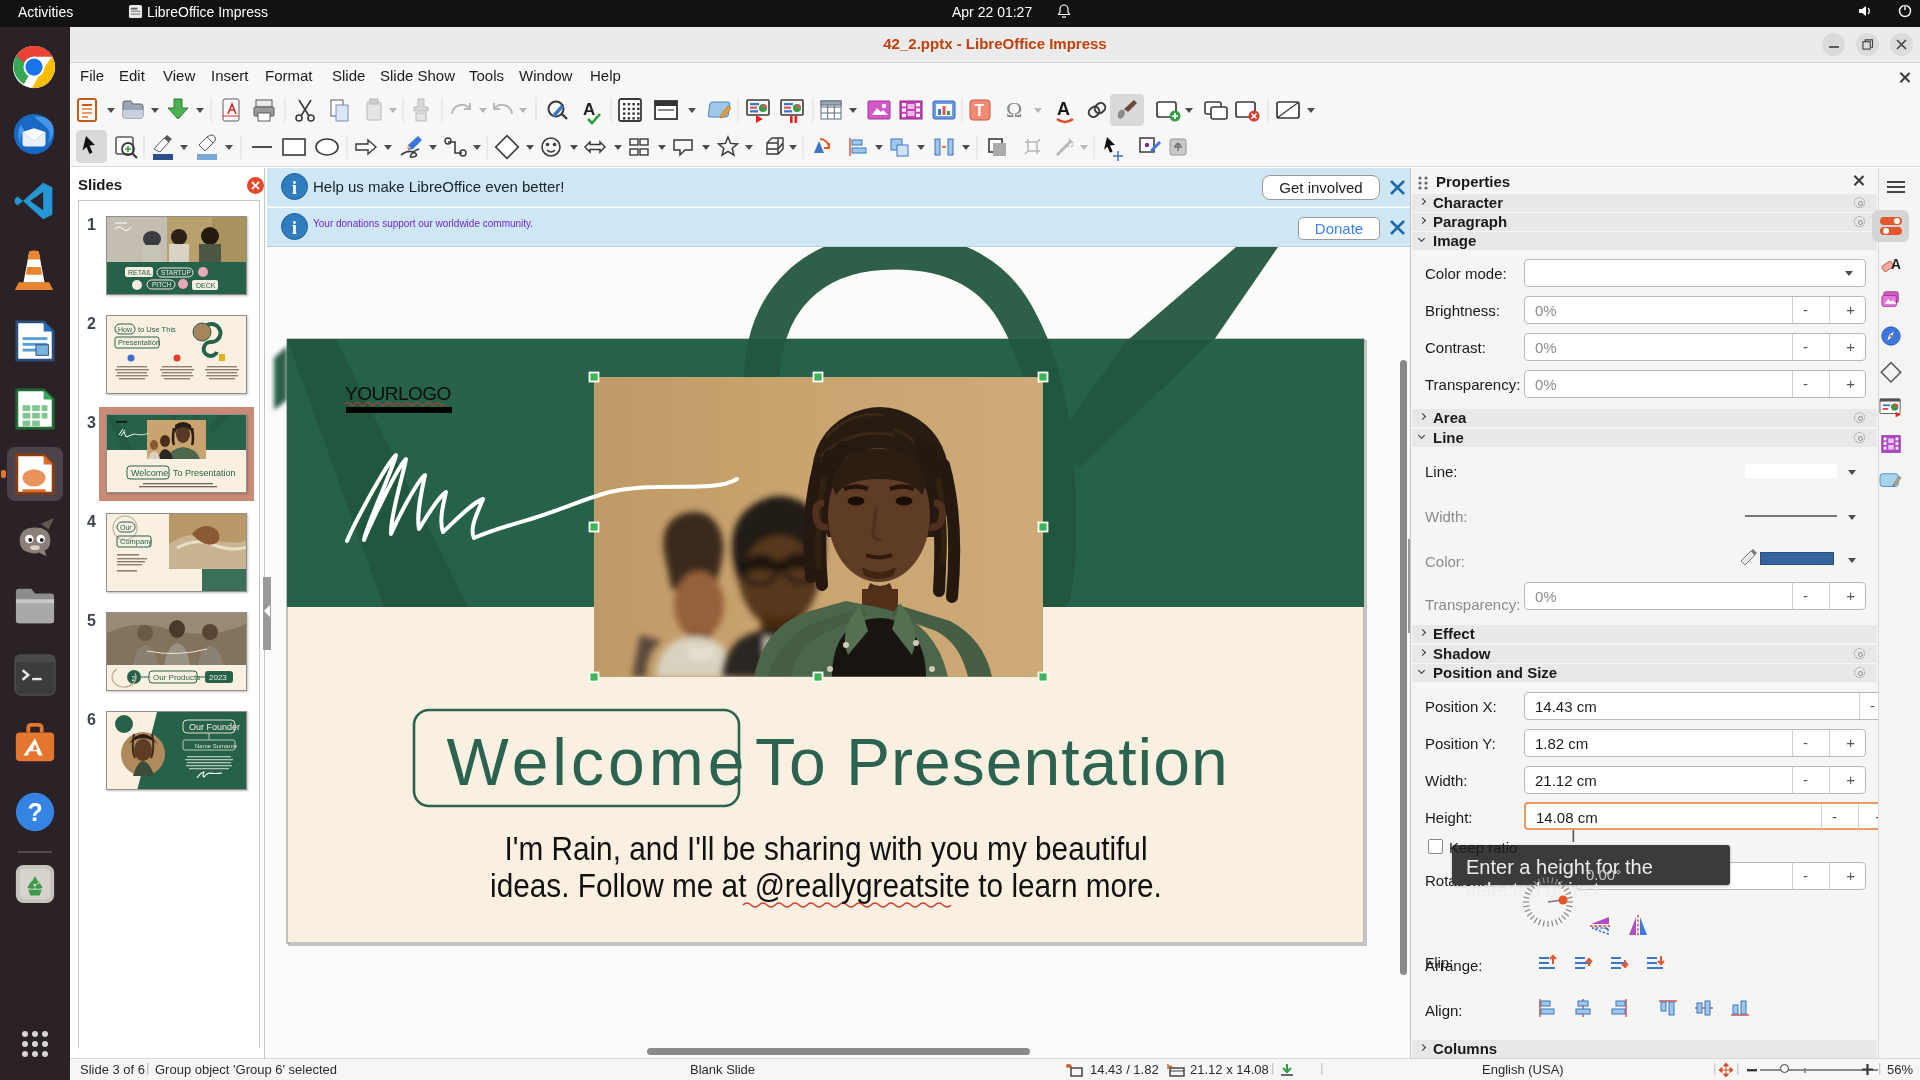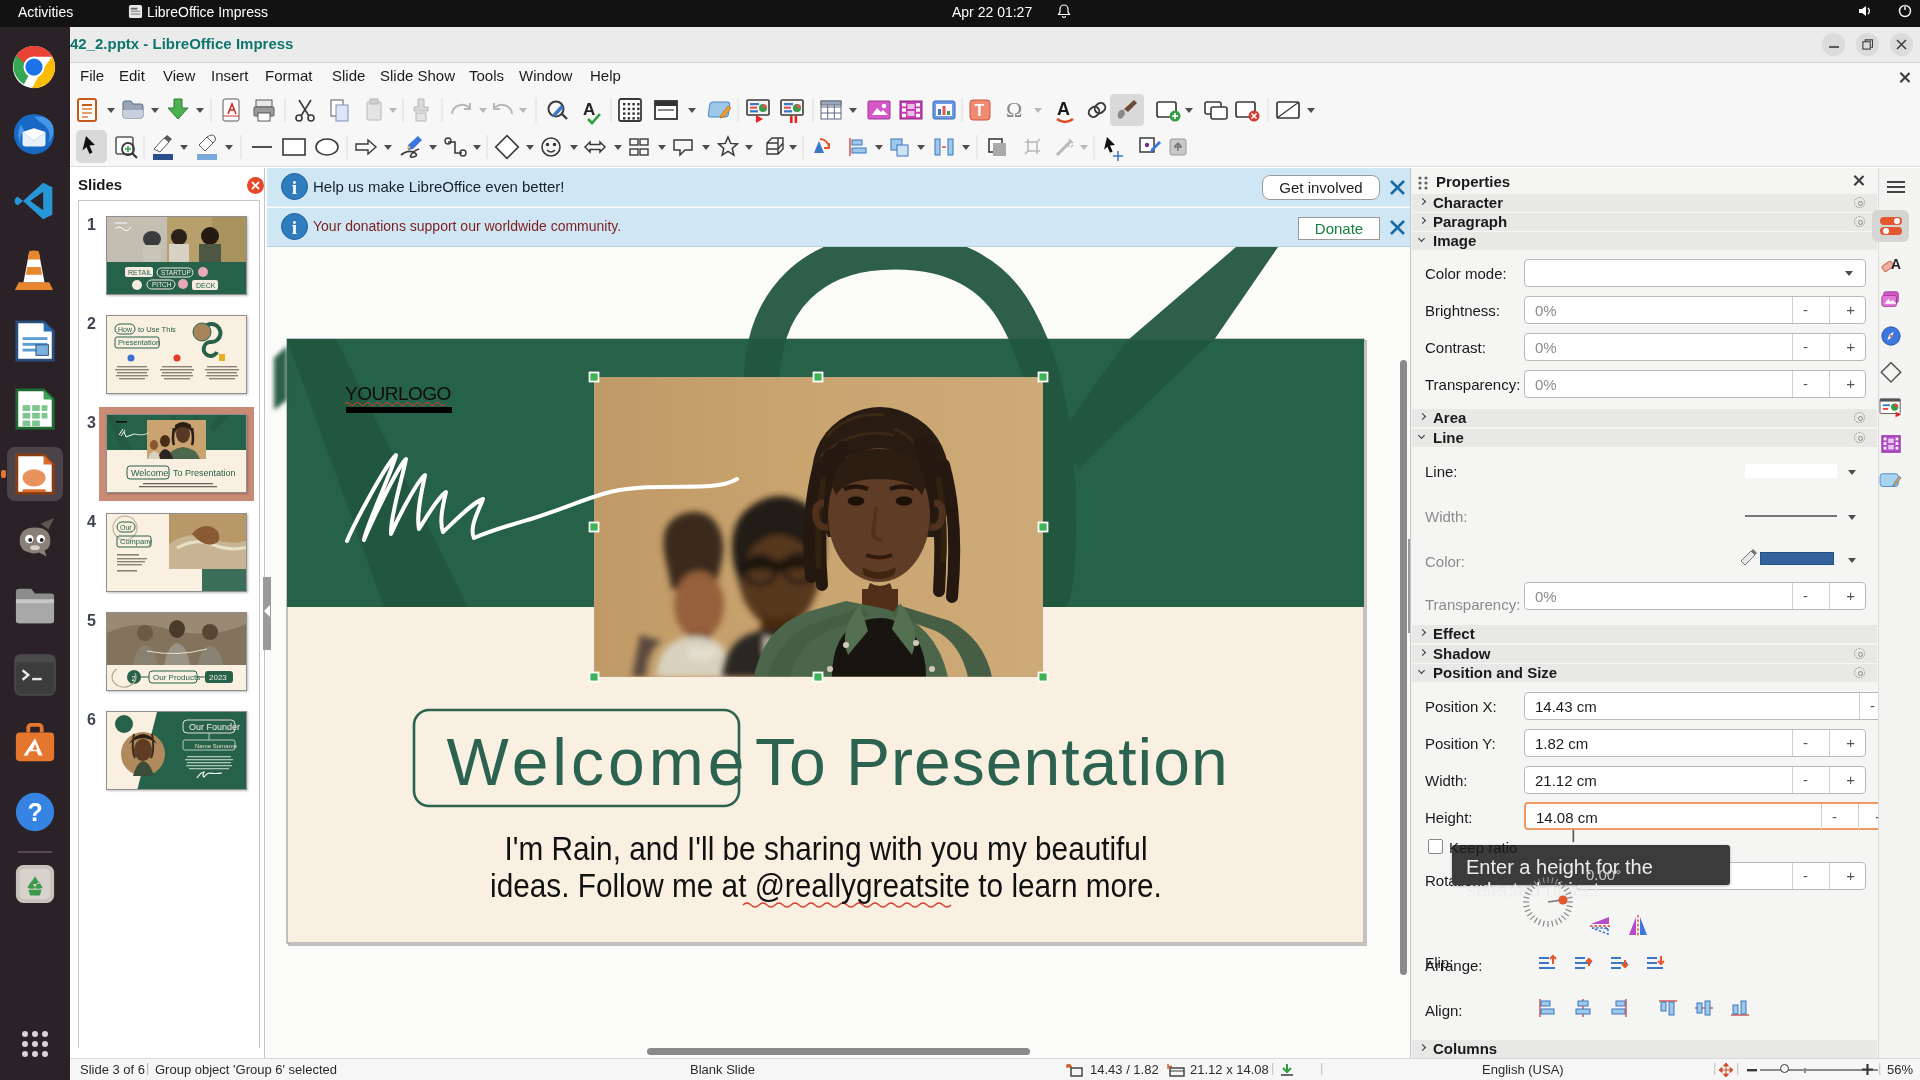--- a/index.html
+++ b/index.html
@@ -239,21 +239,21 @@
       <rect x="9" y="6" width="6" height="5" fill="#e8c8f0"></rect>
       <rect x="9" y="13" width="6" height="5" fill="#e8c8f0"></rect>
     </svg>
   <svg class="abs" style="left:1px;top:303px" width="24" height="20" viewBox="0 0 26 22">
       <rect x="1" y="3" width="20" height="14" rx="3" fill="#a8d4f0" stroke="#4a88c8"></rect>
       <path d="M16 14 l6 -8 2 1.5 -6 8 -3 1 Z" fill="#f0a030" stroke="#3b77c4" stroke-width="0.8"></path>
     </svg>
 </div>
 
 <div id="titlebar">
-  <div style="position:absolute;left:0;width:100%;text-align:left;top:8px;font-size:15px;font-weight:bold;color:#0f766e">42_2.pptx - LibreOffice Impress</div>
+  <div style="position:absolute;left:0;width:100%;text-align:center;top:8px;font-size:15px;font-weight:bold;color:#c2410c">42_2.pptx - LibreOffice Impress</div>
   <div class="winbtn" style="left:1752px"><svg width="12" height="11" viewBox="0 0 12 11" style="margin-top:6px">
         <path d="M1 8 H11" stroke="#3c3c3c" stroke-width="1.6"></path>
       </svg></div>
   <div class="winbtn" style="left:1786px"><svg width="11" height="11" viewBox="0 0 12 12" style="margin-top:6px">
         <rect x="1" y="3" width="8" height="8" fill="none" stroke="#3c3c3c" stroke-width="1.2"></rect>
         <path d="M3.5 3V1h8v8h-2" fill="none" stroke="#3c3c3c" stroke-width="1.2"></path>
       </svg></div>
   <div class="winbtn" style="left:1820px"><svg width="11" height="11" viewBox="0 0 11 11" style="margin-top:6px">
         <path d="M1 1 L10 10 M10 1 L1 10" stroke="#3c3c3c" stroke-width="1.5"></path>
       </svg></div>
@@ -895,22 +895,22 @@
 <div class="abs" style="left:267px;top:168px;width:1143px;height:39px;background:#cfe7f4;border-bottom:1px solid #e8f2f8">
   <div class="abs" style="left:14px;top:5px;width:27px;height:27px;border-radius:50%;background:#2f7cbe;border:1.5px solid #1c5e98;color:#fff;text-align:center;font-size:19px;line-height:27px;font-weight:bold;font-family:'Liberation Serif',serif">i</div>
   <span class="abs" style="left:46px;top:10px;font-size:15px;color:#15212b">Help us make LibreOffice even better!</span>
   <div class="abs" style="left:995px;top:7px;width:118px;height:25px;background:#fff;border:1px solid #9a9a9a;border-radius:8px;text-align:center;line-height:24px;font-size:15px;color:#222">Get involved</div>
   <svg class="abs" style="left:1122px;top:11px" width="17" height="17" viewBox="0 0 17 17">
       <path d="M2 2 L15 15 M15 2 L2 15" stroke="#1d6ba6" stroke-width="2.6"></path>
     </svg>
 </div>
 <div class="abs" style="left:267px;top:208px;width:1143px;height:39px;background:#cfe7f4;border-bottom:1px solid #b9cfdc">
   <div class="abs" style="left:14px;top:5px;width:27px;height:27px;border-radius:50%;background:#2f7cbe;border:1.5px solid #1c5e98;color:#fff;text-align:center;font-size:19px;line-height:27px;font-weight:bold;font-family:'Liberation Serif',serif">i</div>
-  <span class="abs" style="left:46px;top:10px;font-size:14px;color:#7f1d1d">Your donations support our worldwide community.</span>
-  <div class="abs" style="left:1031px;top:9px;width:82px;height:23px;background:#fff;border:1px solid #9a9a9a;border-radius:0;text-align:center;line-height:22px;font-size:15px;color:#15803d">Donate</div>
+  <span class="abs" style="left:46px;top:10px;font-size:10px;color:#6d28d9">Your donations support our worldwide community.</span>
+  <div class="abs" style="left:1031px;top:9px;width:82px;height:23px;background:#fff;border:1px solid #9a9a9a;border-radius:5px;text-align:center;line-height:22px;font-size:15px;color:#3b82f6">Donate</div>
   <svg class="abs" style="left:1122px;top:11px" width="17" height="17" viewBox="0 0 17 17">
       <path d="M2 2 L15 15 M15 2 L2 15" stroke="#1d6ba6" stroke-width="2.6"></path>
     </svg>
 </div>
 
 <div class="abs" style="left:263px;top:577px;width:8px;height:73px;background:#9a9a9a"></div>
 <div class="abs" style="left:264px;top:605px;width:0;height:0;border-top:6px solid transparent;border-bottom:6px solid transparent;border-right:6px solid #fff"></div>
 <div class="abs" style="left:1408px;top:539px;width:9px;height:94px;background:#9a9a9a"></div>
 <div class="abs" style="left:1410px;top:580px;width:0;height:0;border-top:6px solid transparent;border-bottom:6px solid transparent;border-left:6px solid #fff"></div>
 

